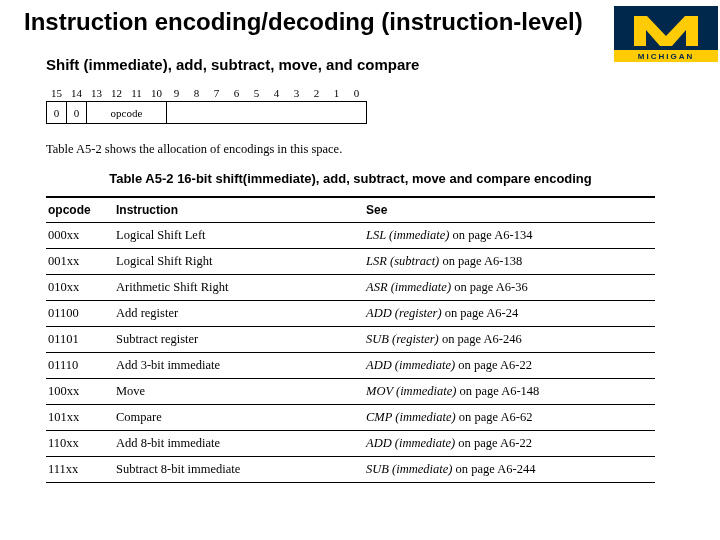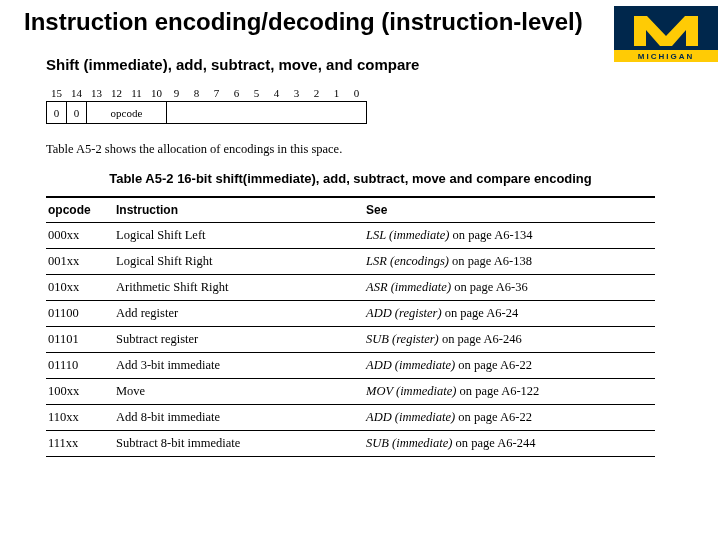--- a/index.html
+++ b/index.html
@@ -148,21 +148,21 @@
     </thead>
     <tbody id="enc-body">
         <tr>
           <td>000xx</td>
           <td>Logical Shift Left</td>
           <td><span class="i">LSL (immediate)</span><span> on page A6-134</span></td>
         </tr>
         <tr>
           <td>001xx</td>
           <td>Logical Shift Right</td>
-          <td><span class="i">LSR (encodings)</span><span> on page A6-138</span></td>
+          <td><span class="i">LSR (subtract)</span><span> on page A6-138</span></td>
         </tr>
         <tr>
           <td>010xx</td>
           <td>Arithmetic Shift Right</td>
           <td><span class="i">ASR (immediate)</span><span> on page A6-36</span></td>
         </tr>
         <tr>
           <td>01100</td>
           <td>Add register</td>
           <td><span class="i">ADD (register)</span><span> on page A6-24</span></td>
@@ -173,21 +173,26 @@
           <td><span class="i">SUB (register)</span><span> on page A6-246</span></td>
         </tr>
         <tr>
           <td>01110</td>
           <td>Add 3-bit immediate</td>
           <td><span class="i">ADD (immediate)</span><span> on page A6-22</span></td>
         </tr>
         <tr>
           <td>100xx</td>
           <td>Move</td>
-          <td><span class="i">MOV (immediate)</span><span> on page A6-122</span></td>
+          <td><span class="i">MOV (immediate)</span><span> on page A6-148</span></td>
+        </tr>
+        <tr>
+          <td>101xx</td>
+          <td>Compare</td>
+          <td><span class="i">CMP (immediate)</span><span> on page A6-62</span></td>
         </tr>
         <tr>
           <td>110xx</td>
           <td>Add 8-bit immediate</td>
           <td><span class="i">ADD (immediate)</span><span> on page A6-22</span></td>
         </tr>
         <tr>
           <td>111xx</td>
           <td>Subtract 8-bit immediate</td>
           <td><span class="i">SUB (immediate)</span><span> on page A6-244</span></td>

